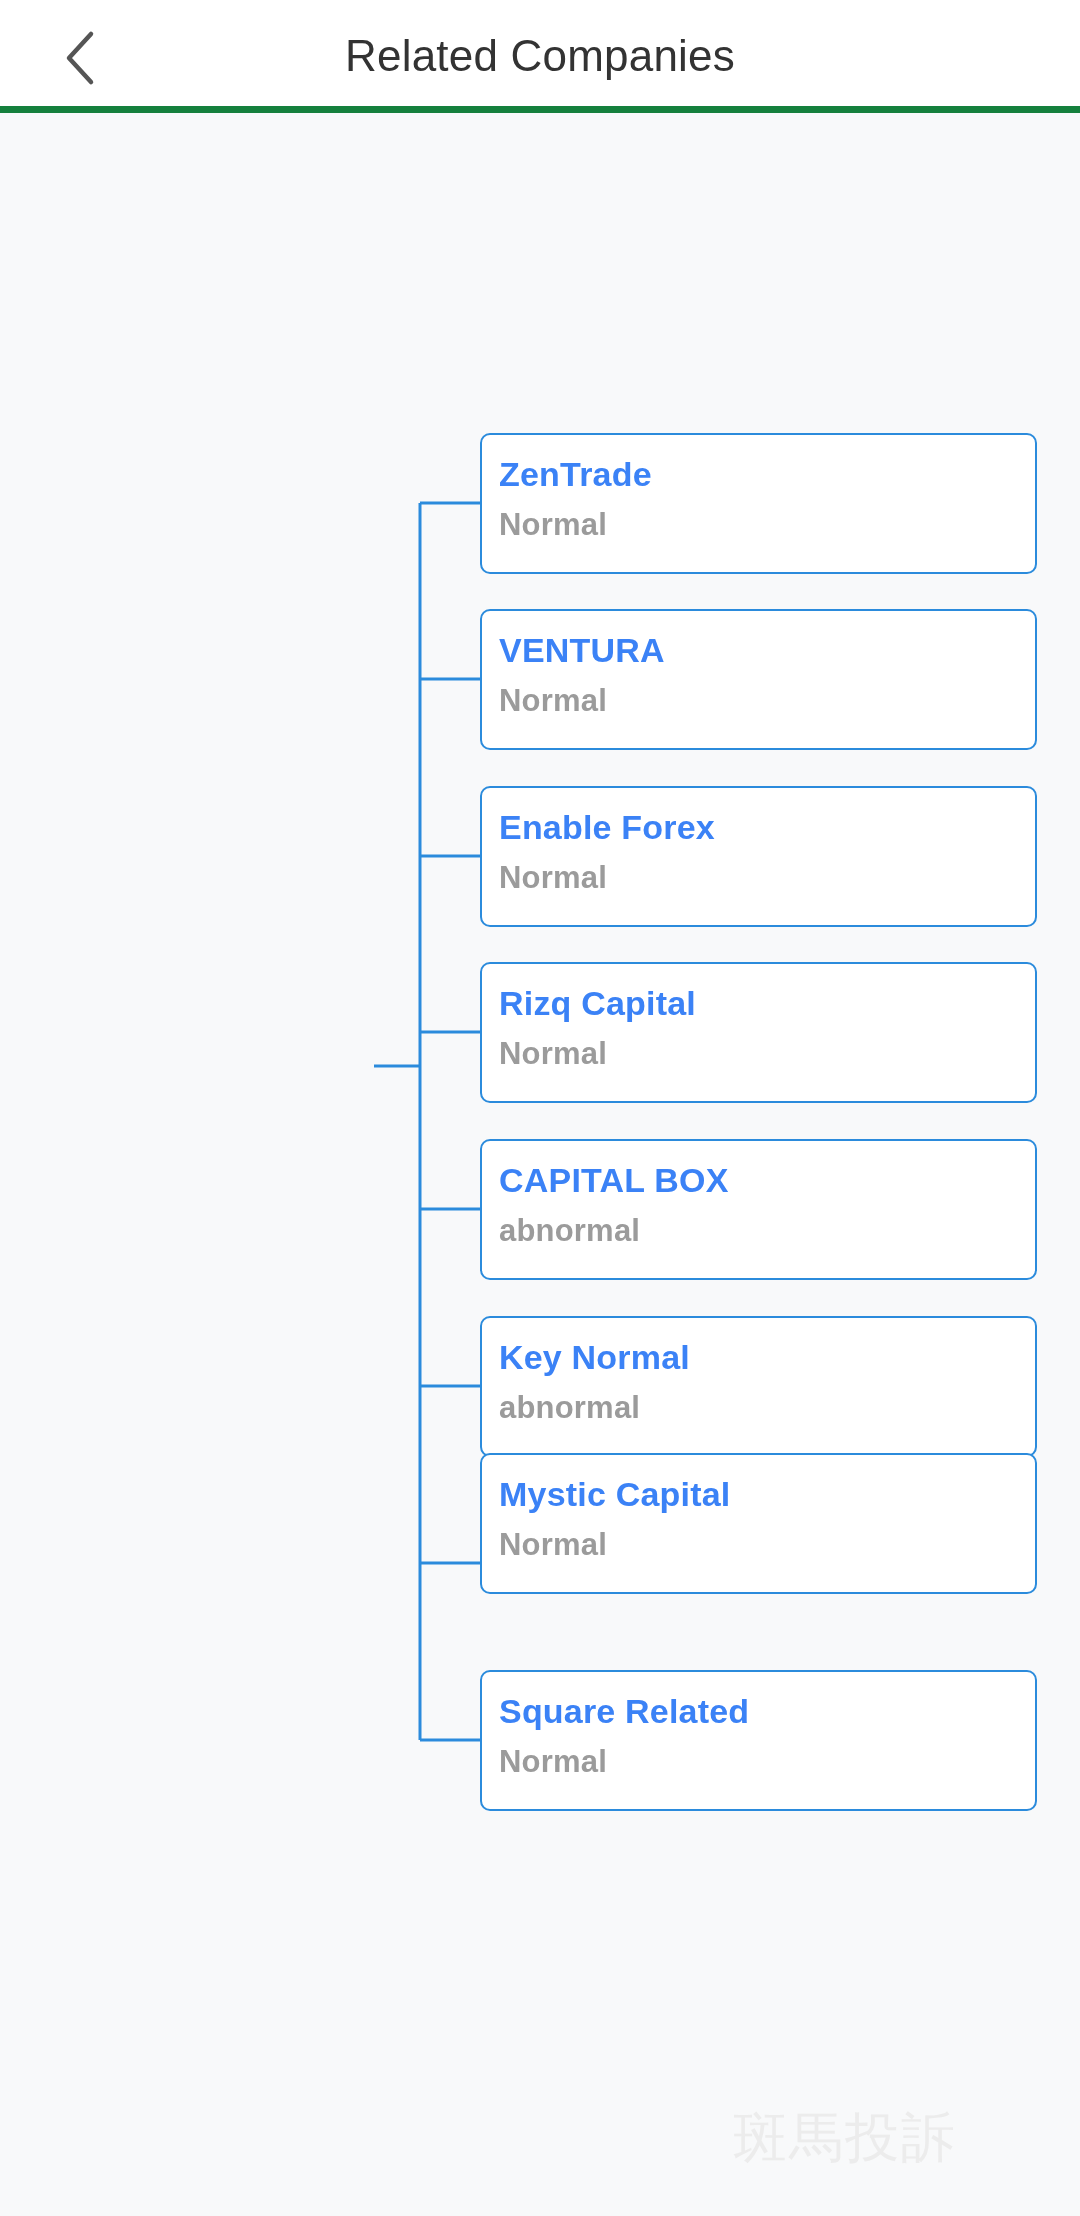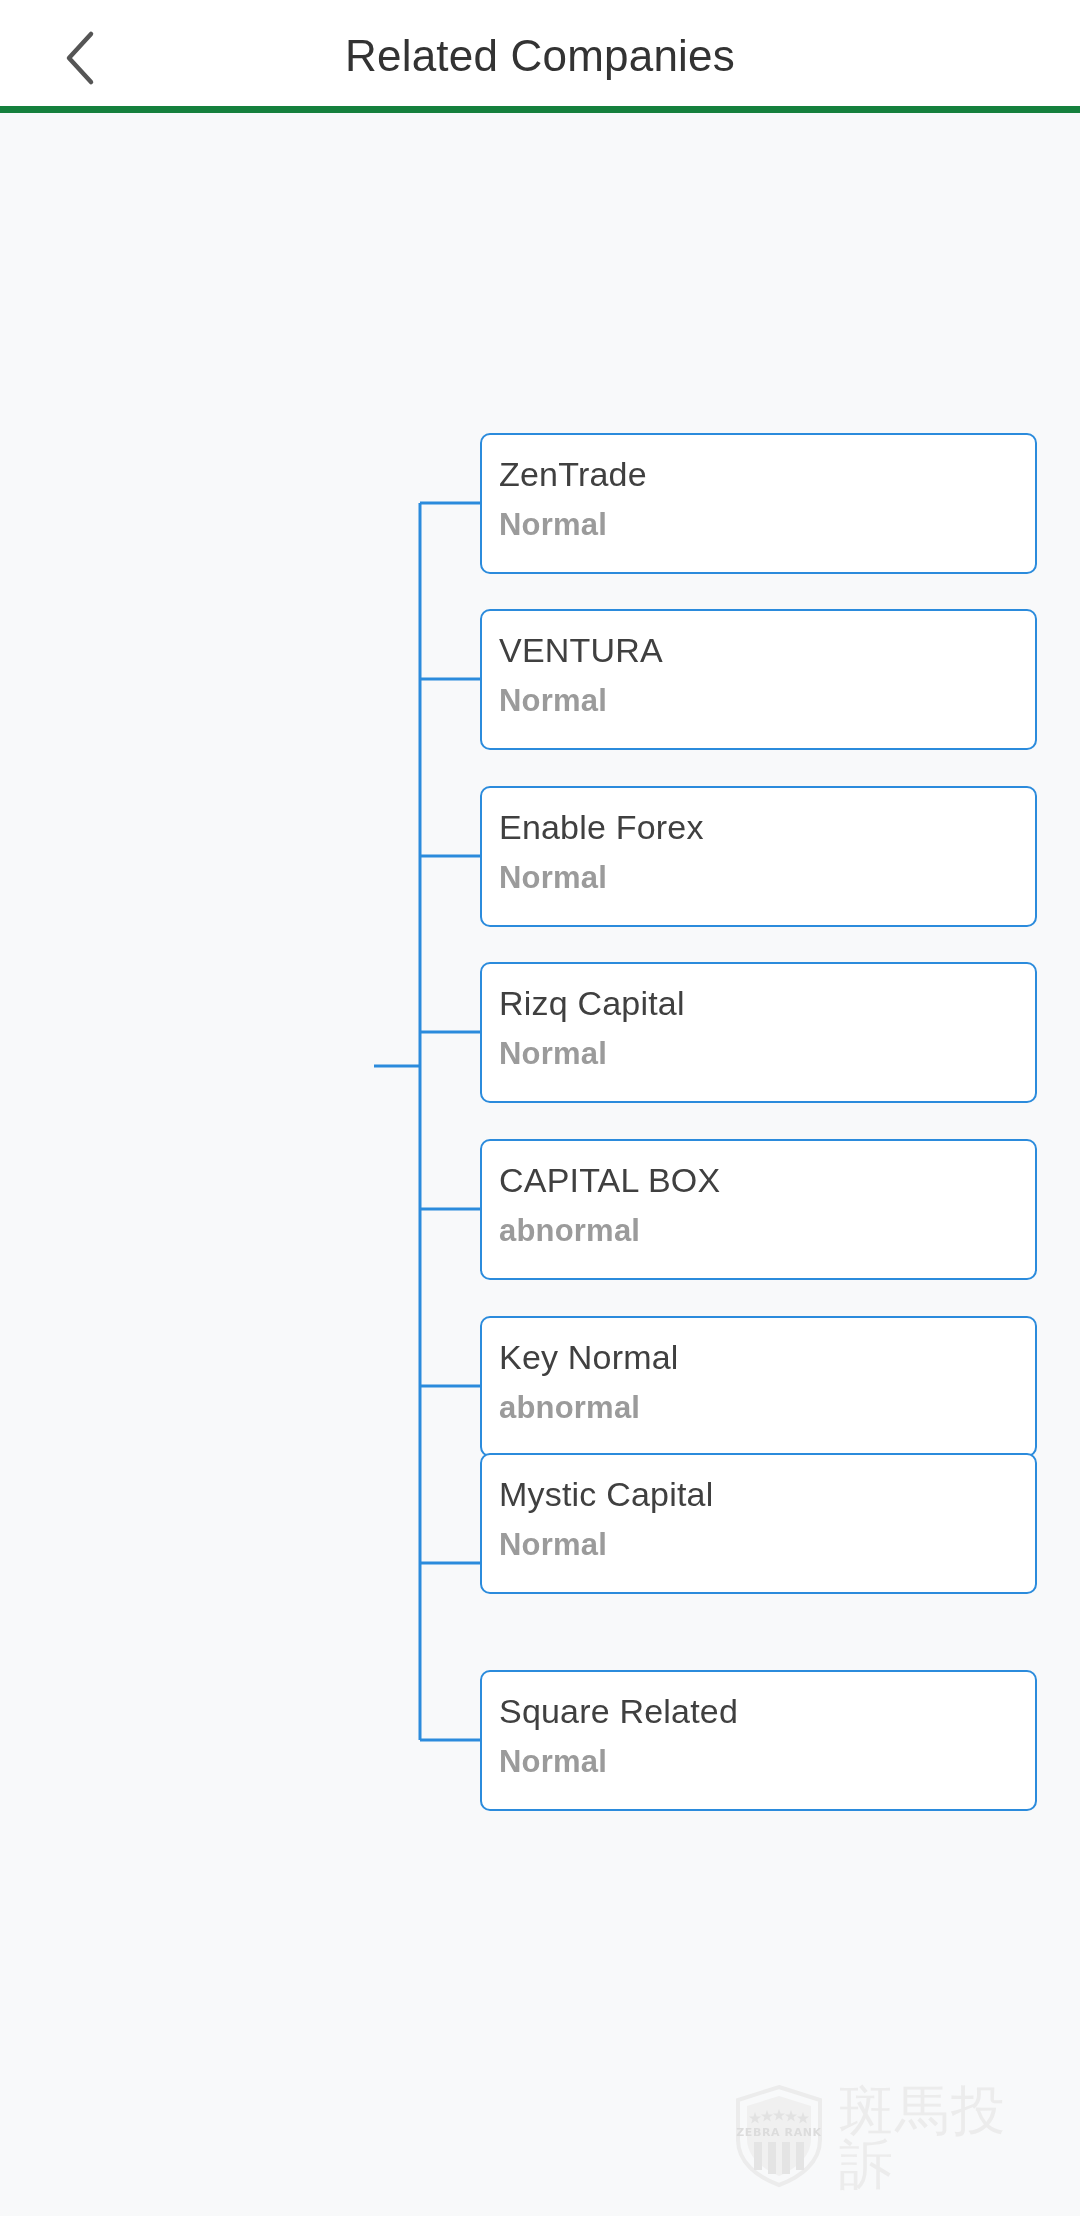--- a/index.html
+++ b/index.html
@@ -97,22 +97,22 @@
     background: #ffffff;
     border: 2px solid #2b8bdc;
     border-radius: 10px;
     cursor: pointer;
   }
   .card-title {
     position: absolute;
     left: 17px;
     top: 20px;
     font-size: 34px;
-    font-weight: 400;
-    color: #404040;
+    font-weight: 700;
+    color: #3b82f6;
     letter-spacing: 0.2px;
     white-space: nowrap;
   }
   .card-status {
     position: absolute;
     left: 17px;
     top: 72px;
     font-size: 31px;
     font-weight: 700;
     color: #9b9b9b;
@@ -208,36 +208,16 @@
     <div class="card-title">Mystic Capital</div>
     <div class="card-status">Normal</div>
   </div>
 
   <div class="card" style="top:1557px">
     <div class="card-title">Square Related</div>
     <div class="card-status">Normal</div>
   </div>
 
   <div class="watermark">
-    <span class="wm-shield">
-      <svg width="92" height="104" viewBox="0 0 92 104">
-        <path d="M46 3 L87 16 V56 C87 78 68 93 46 101 C24 93 5 78 5 56 V16 Z" fill="none" stroke="#ececec" stroke-width="4"></path>
-        <path d="M46 12 L78 22 V55 C78 73 62 85 46 92 C30 85 14 73 14 55 V22 Z" fill="#f0f0f0"></path>
-        <g fill="#e2e2e2">
-          <polygon points="22,28 23.6,32.4 28,32.4 24.5,35.2 25.8,39.6 22,37 18.2,39.6 19.5,35.2 16,32.4 20.4,32.4"></polygon>
-          <polygon points="34,26 35.6,30.4 40,30.4 36.5,33.2 37.8,37.6 34,35 30.2,37.6 31.5,33.2 28,30.4 32.4,30.4"></polygon>
-          <polygon points="46,25 47.6,29.4 52,29.4 48.5,32.2 49.8,36.6 46,34 42.2,36.6 43.5,32.2 40,29.4 44.4,29.4"></polygon>
-          <polygon points="58,26 59.6,30.4 64,30.4 60.5,33.2 61.8,37.6 58,35 54.2,37.6 55.5,33.2 52,30.4 56.4,30.4"></polygon>
-          <polygon points="70,28 71.6,32.4 76,32.4 72.5,35.2 73.8,39.6 70,37 66.2,39.6 67.5,35.2 64,32.4 68.4,32.4"></polygon>
-        </g>
-        <text x="46" y="52" text-anchor="middle" font-family="DejaVu Sans, sans-serif" font-size="11" font-weight="bold" fill="#dcdcdc" letter-spacing="0.6">ZEBRA RANK</text>
-        <g fill="#e4e4e4">
-          <rect x="21" y="58" width="8" height="28"></rect>
-          <rect x="35" y="58" width="8" height="32"></rect>
-          <rect x="49" y="58" width="8" height="32"></rect>
-          <rect x="63" y="58" width="8" height="28"></rect>
-        </g>
-      </svg>
-    </span>
     <span class="wm-text">斑馬投訴</span>
   </div>
 
 </div>
 
 </body></html>

